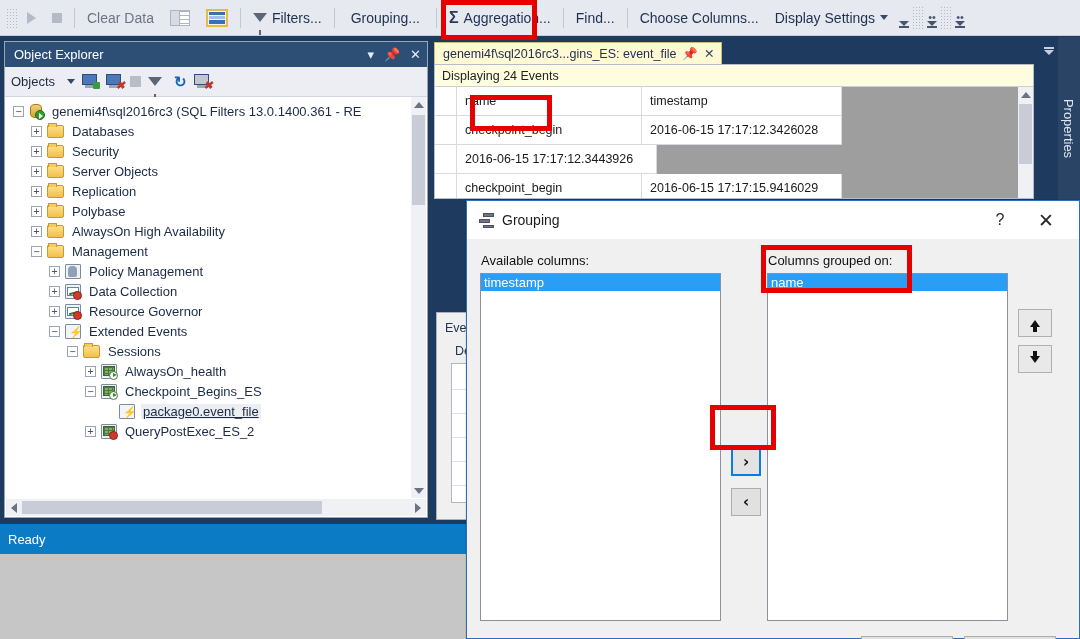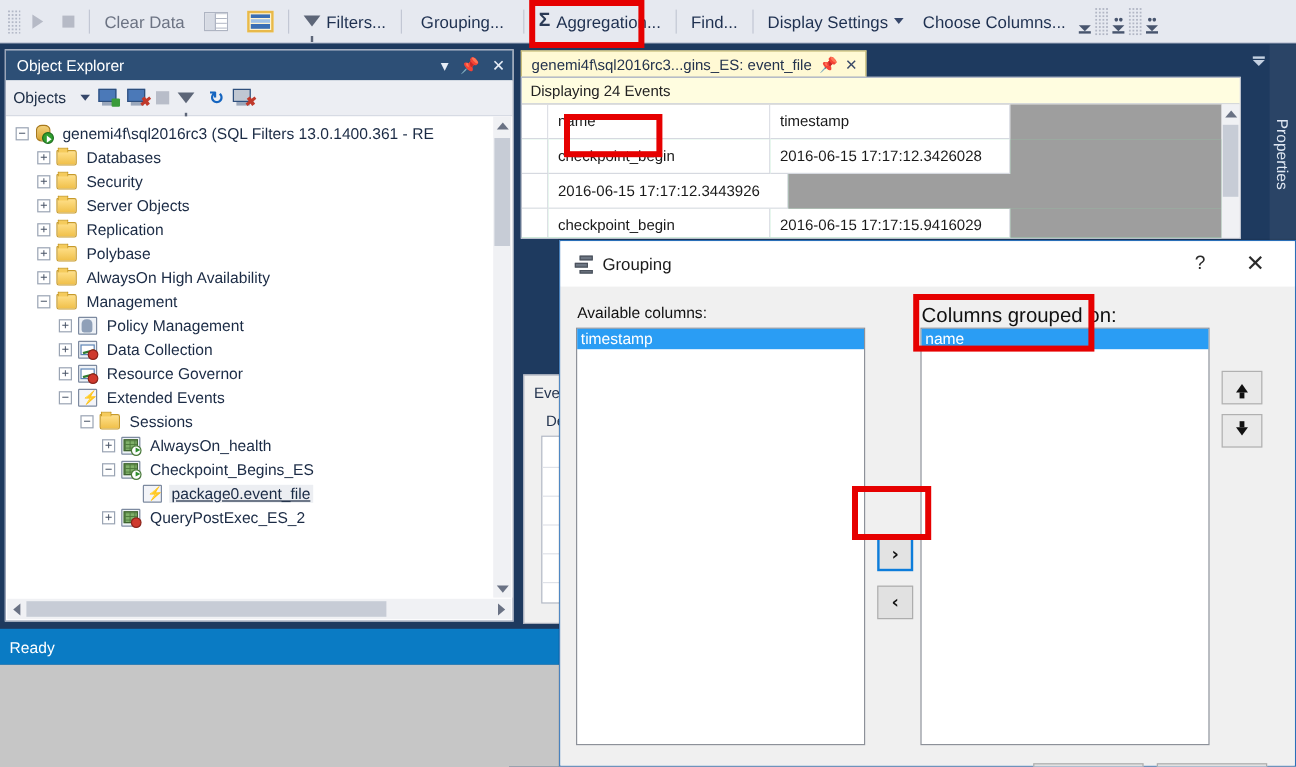--- a/index.html
+++ b/index.html
@@ -165,21 +165,21 @@
   }
   .doc-pane {
     position: absolute; left: 434px; top: 64px; width: 600px; height: 135px;
     background: #fff; border: 1px solid #b6bcc8; text-align: center;
   }
   .disp-bar {
     height: 22px; background: #fffde0; border-bottom: 1px solid #ccd0da;
     display: flex; align-items: center; padding-left: 7px; font-size: 12.5px; color: #222;
   }
   .grid { position: absolute; left:0; right:15px; top:22px; bottom:0; background:#9e9e9e; overflow:hidden; }
-  .grid-row { display: flex; height: 29px; background: #86efac; }
+  .grid-row { display: flex; height: 29px; background: #e5e5e5; }
   .grid-row.header { background: #fdfdfd; }
   .gcell { border-right: 1px solid #d6d9e0; border-bottom: 1px solid #d6d9e0;
     display:flex; align-items:center; padding-left:8px; font-size:12.5px; color:#1a1a1a; background:#fff; }
   .gcell.sel { width: 22px; padding: 0; background:#fff; }
   .gcell.c1 { width: 185px; }
   .gcell.c2 { width: 200px; }
   .gcell.pad { flex: 1; background: #9e9e9e; border:none; }
   .grid-vscroll { position:absolute; right:0; top:22px; bottom:0; width:15px; background:#f0f1f4; }
   .grid-vscroll .thumb { position:absolute; left:1px; right:1px; top:17px; height:60px; background:#c7ccd6; }
 
@@ -236,21 +236,21 @@
   .dlg-ico i:nth-child(2){ left:0px; top:6px; width:11px; height:4px;}
   .dlg-ico i:nth-child(3){ left:4px; top:12px; width:11px; height:3px;}
   .dlg-title .sp { flex: 1; }
   .dlg-help, .dlg-close {
     width: 46px; height: 38px; display:flex; align-items:center; justify-content:center;
     font-size: 16px; color:#2b2b2b;
   }
   .dlg-close { font-size: 19px; font-weight: 300; }
   .dlg-body { position: absolute; left:0; right:0; top:38px; bottom:0; background:#f0f0f0; }
   .lbl-avail { position:absolute; left:14px; top:14px; font-size:13px; color:#111; }
-  .lbl-grouped { position:absolute; left:301px; top:14px; font-size:17px; color:#111; }
+  .lbl-grouped { position:absolute; left:301px; top:14px; font-size:13px; color:#111; }
   .listbox {
     position:absolute; background:#fff; border:1px solid #8d9199;
   }
   .listbox.left { left:13px; top:34px; width:241px; height:348px; }
   .listbox.right { left:300px; top:34px; width:241px; height:348px; }
   .li { height: 17px; padding-left: 3px; font-size: 13px; color:#111; display:flex; align-items:center; }
   .li.selected { background:#2a9df4; color:#fff; }
   .mid-buttons { position: absolute; left: 264px; top: 0; width: 30px; height: 382px; }
   .mv-btn {
     position:absolute; left:0; width:30px; height:28px; background:#e1e1e1;
@@ -330,26 +330,26 @@
     <div class="tb-btn enabled">
       <span class="sigma">Σ</span>
       <span>Aggregation...</span>
     </div>
     <div class="tb-sep"></div>
     <div class="tb-btn enabled">
         <span>Find...</span>
       </div>
     <div class="tb-sep"></div>
     <div class="tb-btn enabled">
+        <span>Choose Columns...</span>
+      </div>
+    <div class="tb-btn enabled">
       <span>Display Settings</span>
       <span class="caret-dn"></span>
     </div>
-    <div class="tb-btn enabled">
-        <span>Choose Columns...</span>
-      </div>
     <div class="tb-mini">
         <span class="tri"></span>
         <span class="bar"></span>
       </div>
     <div class="tb-dotcol"></div>
     <div class="tb-mini">
         <span class="tb-quotes">••</span>
         <span class="tri"></span>
         <span class="bar"></span>
       </div>

